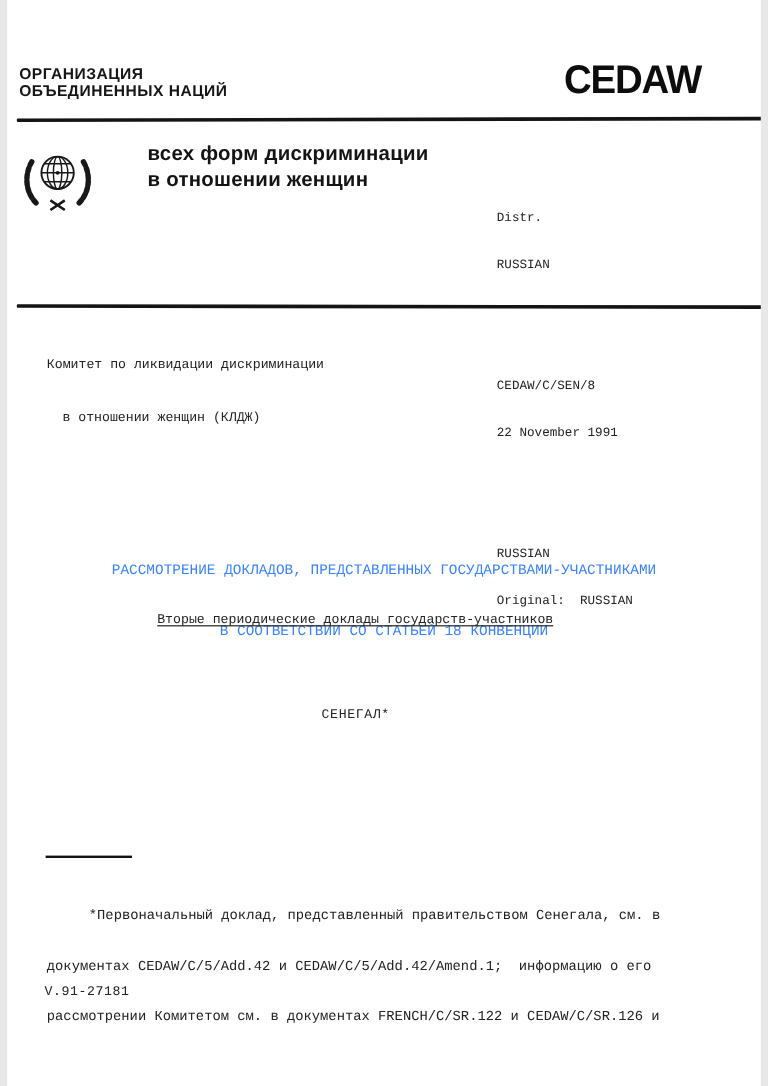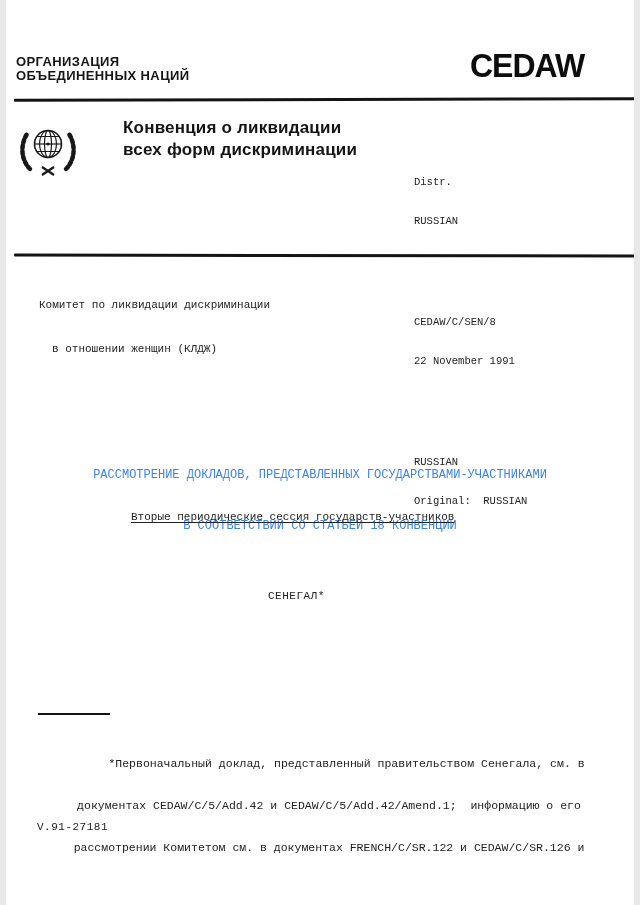--- a/index.html
+++ b/index.html
@@ -47,21 +47,21 @@
     font-size:12px;line-height:17px;color:#3b82f6;
   }
   .subtitle{
     left:125px;top:511px;font-size:11px;
     text-decoration:underline;text-underline-offset:2px;
   }
   .country{left:262px;top:590px;font-size:11px;letter-spacing:0.5px;}
   
   .fn-rule{left:32px;top:713px;width:72px;height:2px;background:#141414;}
   .footnote{left:33px;top:729px;font-size:11.5px;line-height:14px;width:580px;}
-  .footnote div{white-space:pre;text-align:center;}
+  .footnote div{white-space:pre;}
   .fn-indent{padding-left:35px;}
   .u{text-decoration:underline;text-underline-offset:2px;}
   .docnum{left:31px;top:821px;font-size:11px;letter-spacing:0.5px;}
   .emblem{left:11px;top:121px;}
 </style>
 </head>
 <body>
 
 <div class="page">
 
@@ -80,22 +80,22 @@
       <line x1="17.5" y1="23" x2="44.5" y2="23" stroke-width="1.2"></line>
       <path d="M20,15.5 H42 M20,30.5 H42" stroke-width="1.2"></path>
       <circle cx="31" cy="23" r="1.6" fill="#181818" stroke="none"></circle>
       <path d="M13,48 C4,39 3,24 10,13" stroke-width="4.5" stroke-dasharray="3.2 2.4" stroke-linecap="round"></path>
       <path d="M49,48 C58,39 59,24 52,13" stroke-width="4.5" stroke-dasharray="3.2 2.4" stroke-linecap="round"></path>
       <path d="M25,54 L37,46 M37,54 L25,46" stroke-width="2.2"></path>
     </g>
   </svg>
 
   <div class="abs doc-title">
-    <div>Конвенция о ликвидации</div>
     <div>всех форм дискриминации</div>
+    <div>в отношении женщин</div>
   </div>
 
   <div class="abs mono distr">
     <div class="grp">
       <div>Distr.</div>
       <div>RUSSIAN</div>
     </div>
     <div class="grp">
       <div>CEDAW/C/SEN/8</div>
       <div>22 November 1991</div>
@@ -111,21 +111,21 @@
   <div class="abs mono committee">
     <div>Комитет по ликвидации дискриминации</div>
     <div class="ind">в отношении женщин (КЛДЖ)</div>
   </div>
 
   <div class="abs mono main-heading">
     <div>РАССМОТРЕНИЕ ДОКЛАДОВ, ПРЕДСТАВЛЕННЫХ ГОСУДАРСТВАМИ-УЧАСТНИКАМИ</div>
     <div>В СООТВЕТСТВИИ СО СТАТЬЕЙ 18 КОНВЕНЦИИ</div>
   </div>
 
-  <div class="abs mono subtitle">Вторые периодические сессия государств-участников</div>
+  <div class="abs mono subtitle">Вторые периодические доклады государств-участников</div>
 
   <div class="abs mono country">СЕНЕГАЛ*</div>
 
   <div class="abs fn-rule"></div>
   <div class="abs mono footnote">
     <div class="fn-indent">*Первоначальный доклад, представленный правительством Сенегала, см. в</div>
     <div>документах CEDAW/C/5/Add.42 и CEDAW/C/5/Add.42/Amend.1;  информацию о его</div>
     <div>рассмотрении Комитетом см. в документах FRENCH/C/SR.122 и CEDAW/C/SR.126 и</div>
     
   </div>

